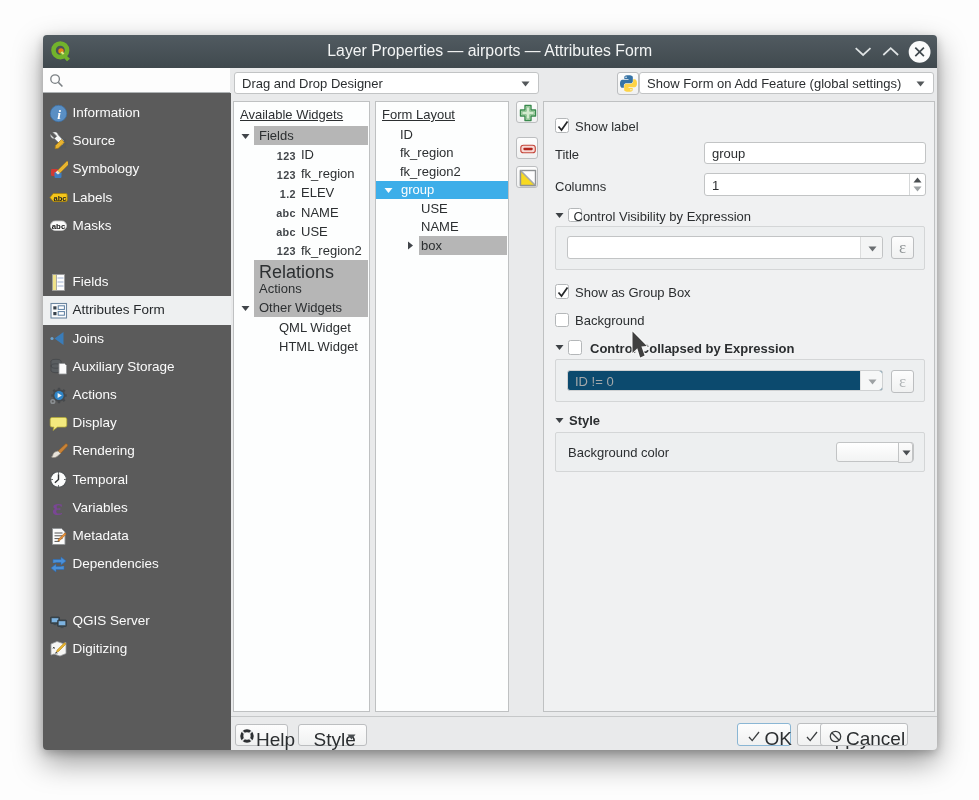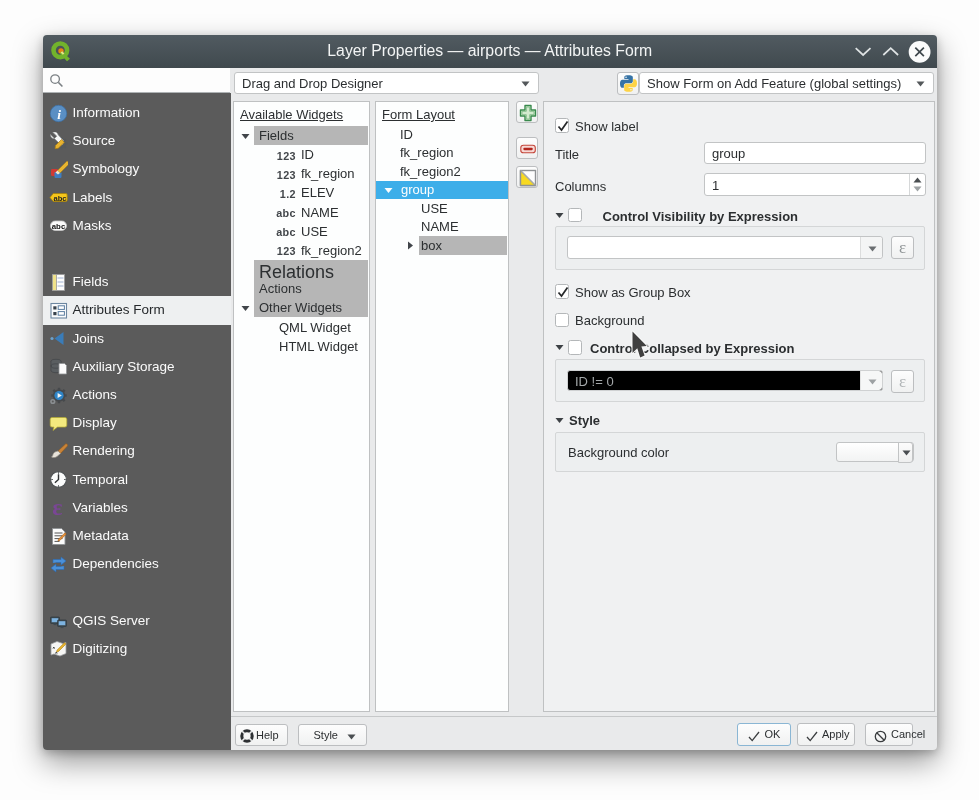--- a/index.html
+++ b/index.html
@@ -34,21 +34,21 @@
 .panel { position:absolute; background:#fdfefe; border:1px solid #bfc1c2; }
 .ptitle { position:absolute; left:6px; top:5px; font-size:13px; color:#2c2f31;text-decoration:underline; }
 .combo {
   position:absolute; background:#fff; border:1px solid #c2c4c5; border-radius:3px;
   font-size:13px; color:#2b2e30;
 }
 .combo .txt { position:absolute; left:7px; top:50%; transform:translateY(-50%); white-space:nowrap; }
 .btn {
   position:absolute; background:linear-gradient(#fdfdfd,#f0f1f1);
   border:1px solid #bcbec0; border-radius:3px;
-  font-size:11px; color:#2b2e30; text-align:center;
+  font-size:19px; color:#2b2e30; text-align:center;
 }
 .checkbox {
   position:absolute; width:14.5px; height:14.5px; background:#fff;
   border:1px solid #b4b7b9; border-radius:2.5px;
 }
 .frame { position:absolute; left:11.5px; width:370px; border:1px solid #d4d6d7; border-radius:2px; background:#edeff0; }
 .label13 { position:absolute; font-size:13px; color:#2b2e30; }
 </style>
 </head>
 <body>
@@ -397,21 +397,21 @@
         <svg style="position:absolute;left:3.5px;bottom:3px" width="9" height="6" viewBox="0 0 9 6">
             <path d="M0.5 0.5 h8 l-4 5z" fill="#9ea2a4"></path>
           </svg>
       </div>
     </div>
 
     <svg style="position:absolute;left:11px;top:110px" width="9" height="7" viewBox="0 0 9 7">
         <path d="M0.5 1 h8 l-4 5z" fill="#3d4145"></path>
       </svg>
     <div class="checkbox" style="left:24px;top:105.5px"></div>
-    <div class="label13" style="left:59px;top:106.5px;font-weight:bold">Control Visibility by Expression</div>
+    <div class="label13" style="left:30px;top:106.5px;font-weight:normal">Control Visibility by Expression</div>
     <div class="frame" style="top:123.5px;height:44px">
       <div class="combo" style="left:11px;top:9.5px;width:316px;height:23px">
         <div style="position:absolute;right:0;top:0;width:22px;height:100%;border-left:1px solid #dcdddd;background:#f4f5f5;border-radius:0 3px 3px 0">
           <svg style="position:absolute;left:6.5px;top:8.5px" width="9" height="6" viewBox="0 0 9 6">
               <path d="M0.5 0.5 h8 l-4 5z" fill="#6a6e71"></path>
             </svg>
         </div>
       </div>
       <div class="btn" style="left:335px;top:9.5px;width:23px;height:23px;font-family:Liberation Serif,serif;font-size:17px;color:#8f9496"><span style="position:relative;top:1px">ε</span></div>
     </div>
@@ -425,21 +425,21 @@
 
     <div class="checkbox" style="left:11px;top:210.5px"></div>
     <div class="label13" style="left:31.5px;top:211px">Background</div>
 
     <svg style="position:absolute;left:11px;top:242px" width="9" height="7" viewBox="0 0 9 7">
         <path d="M0.5 1 h8 l-4 5z" fill="#3d4145"></path>
       </svg>
     <div class="checkbox" style="left:24px;top:238px"></div>
     <div class="label13" style="left:46.5px;top:239px;font-weight:bold">Control Collapsed by Expression</div>
     <div class="frame" style="top:256.5px;height:43px">
-      <div class="combo" style="left:11px;top:10.5px;width:316px;height:21px;background:#000000;border-color:#cfd1d2">
+      <div class="combo" style="left:11px;top:10.5px;width:316px;height:21px;background:#0c4a6e;border-color:#cfd1d2">
         <span class="txt" style="color:#a4a8aa">ID != 0</span>
         <div style="position:absolute;right:0;top:0;width:22px;height:100%;border-left:1px solid #e2e3e3;background:#f6f7f7;border-radius:0 3px 3px 0">
           <svg style="position:absolute;left:6.5px;top:7.5px" width="9" height="6" viewBox="0 0 9 6">
               <path d="M0.5 0.5 h8 l-4 5z" fill="#9da1a3"></path>
             </svg>
         </div>
       </div>
       <div class="btn" style="left:335px;top:10px;width:23px;height:23px;font-family:Liberation Serif,serif;font-size:17px;color:#b0b4b6"><span style="position:relative;top:1px">ε</span></div>
     </div>
 
@@ -478,21 +478,21 @@
         <path d="M1 6 l3.2 3.6 L11 1" fill="none" stroke="#3a3d3f" stroke-width="1.3"></path>
       </svg>
     <span style="position:absolute;left:27px;top:4px">OK</span>
   </div>
   <div class="btn" style="left:754px;top:688.5px;width:58px;height:22.5px">
     <svg style="position:absolute;left:8px;top:7px" width="12" height="11" viewBox="0 0 12 11">
         <path d="M1 6 l3.2 3.6 L11 1" fill="none" stroke="#3a3d3f" stroke-width="1.3"></path>
       </svg>
     <span style="position:absolute;left:24px;top:4px">Apply</span>
   </div>
-  <div class="btn" style="left:822px;top:688.5px;width:48px;height:22.5px">
+  <div class="btn" style="left:777px;top:688.5px;width:88px;height:22.5px">
     <svg style="position:absolute;left:8px;top:5.5px" width="13" height="13" viewBox="0 0 13 13">
       <circle cx="6.5" cy="6.5" r="5.2" fill="none" stroke="#3a3d3f" stroke-width="1.3"></circle>
       <path d="M2.8 2.8 l7.4 7.4" stroke="#3a3d3f" stroke-width="1.3"></path>
     </svg>
     <span style="position:absolute;left:25px;top:4px">Cancel</span>
   </div>
 </div>
 <svg style="position:absolute;left:629px;top:330px" width="19" height="29" viewBox="0 0 19 29">
     <path d="M3.5 1.5 L3.5 23 L8.3 18.2 L11.2 27.5 L15.6 25.4 L12.4 16.4 L17.8 16 Z" fill="#3f3f3f" stroke="#fafafa" stroke-width="1.9" stroke-linejoin="round" paint-order="stroke"></path>
   </svg>

